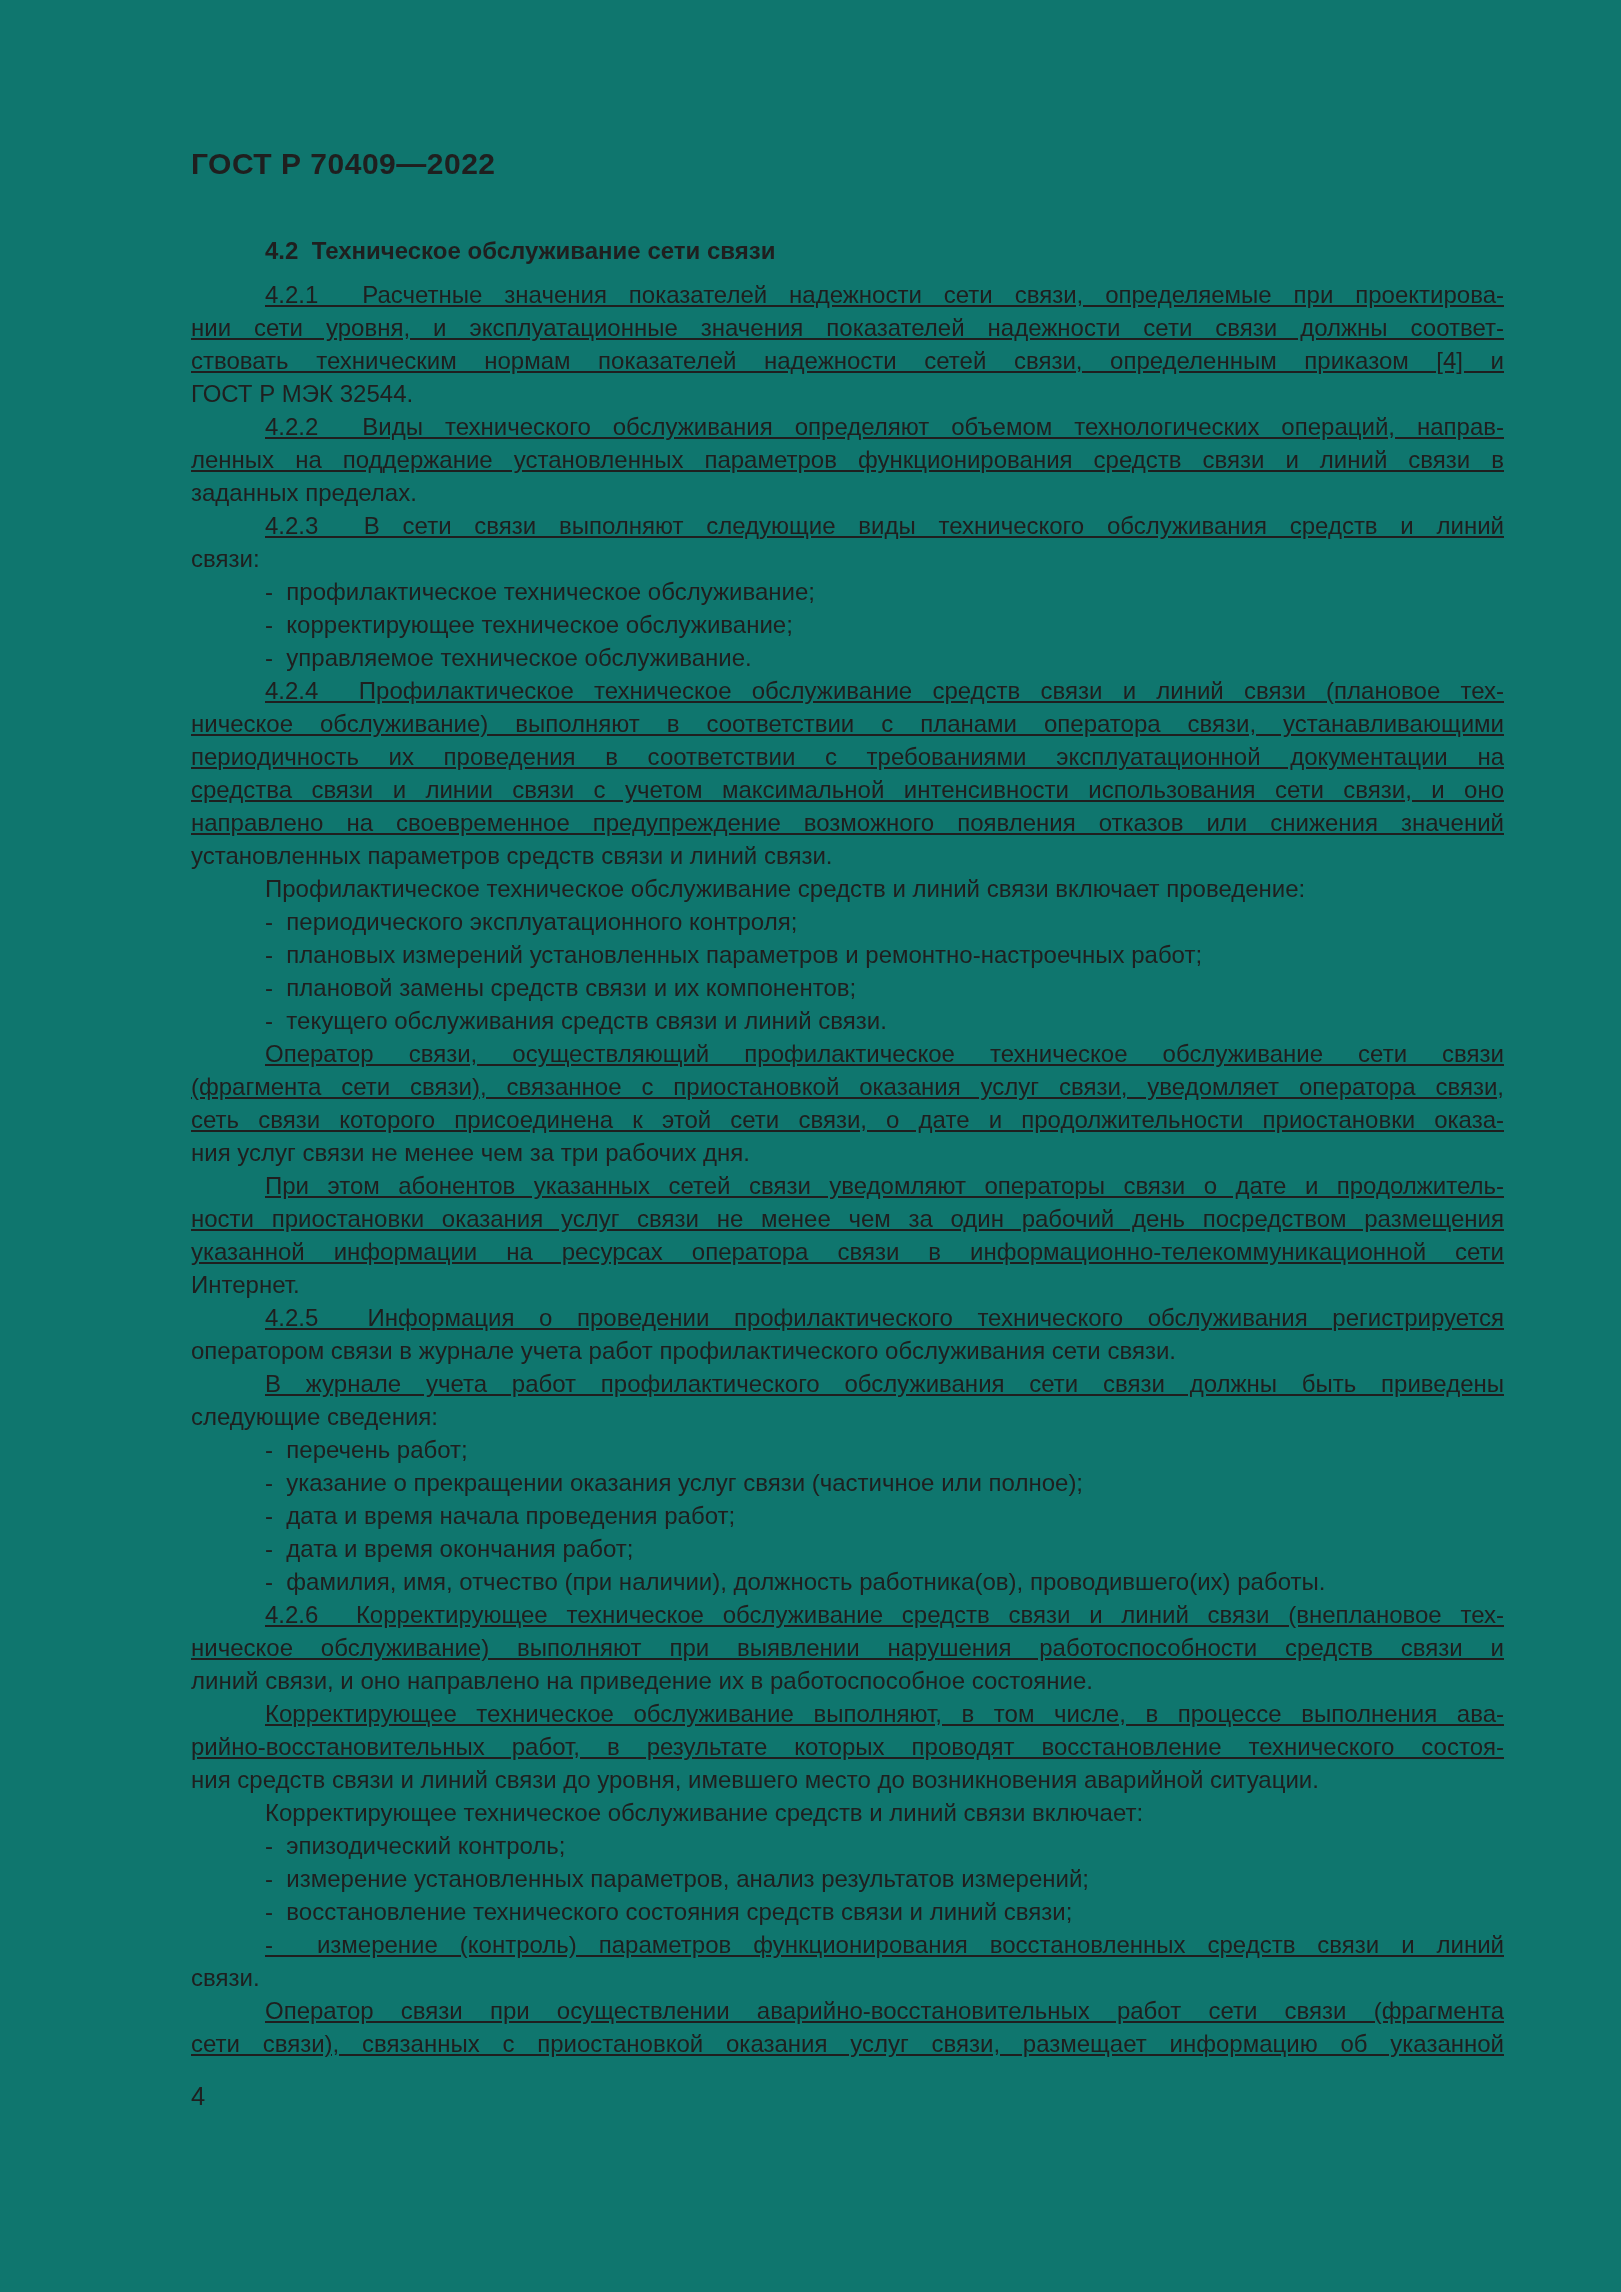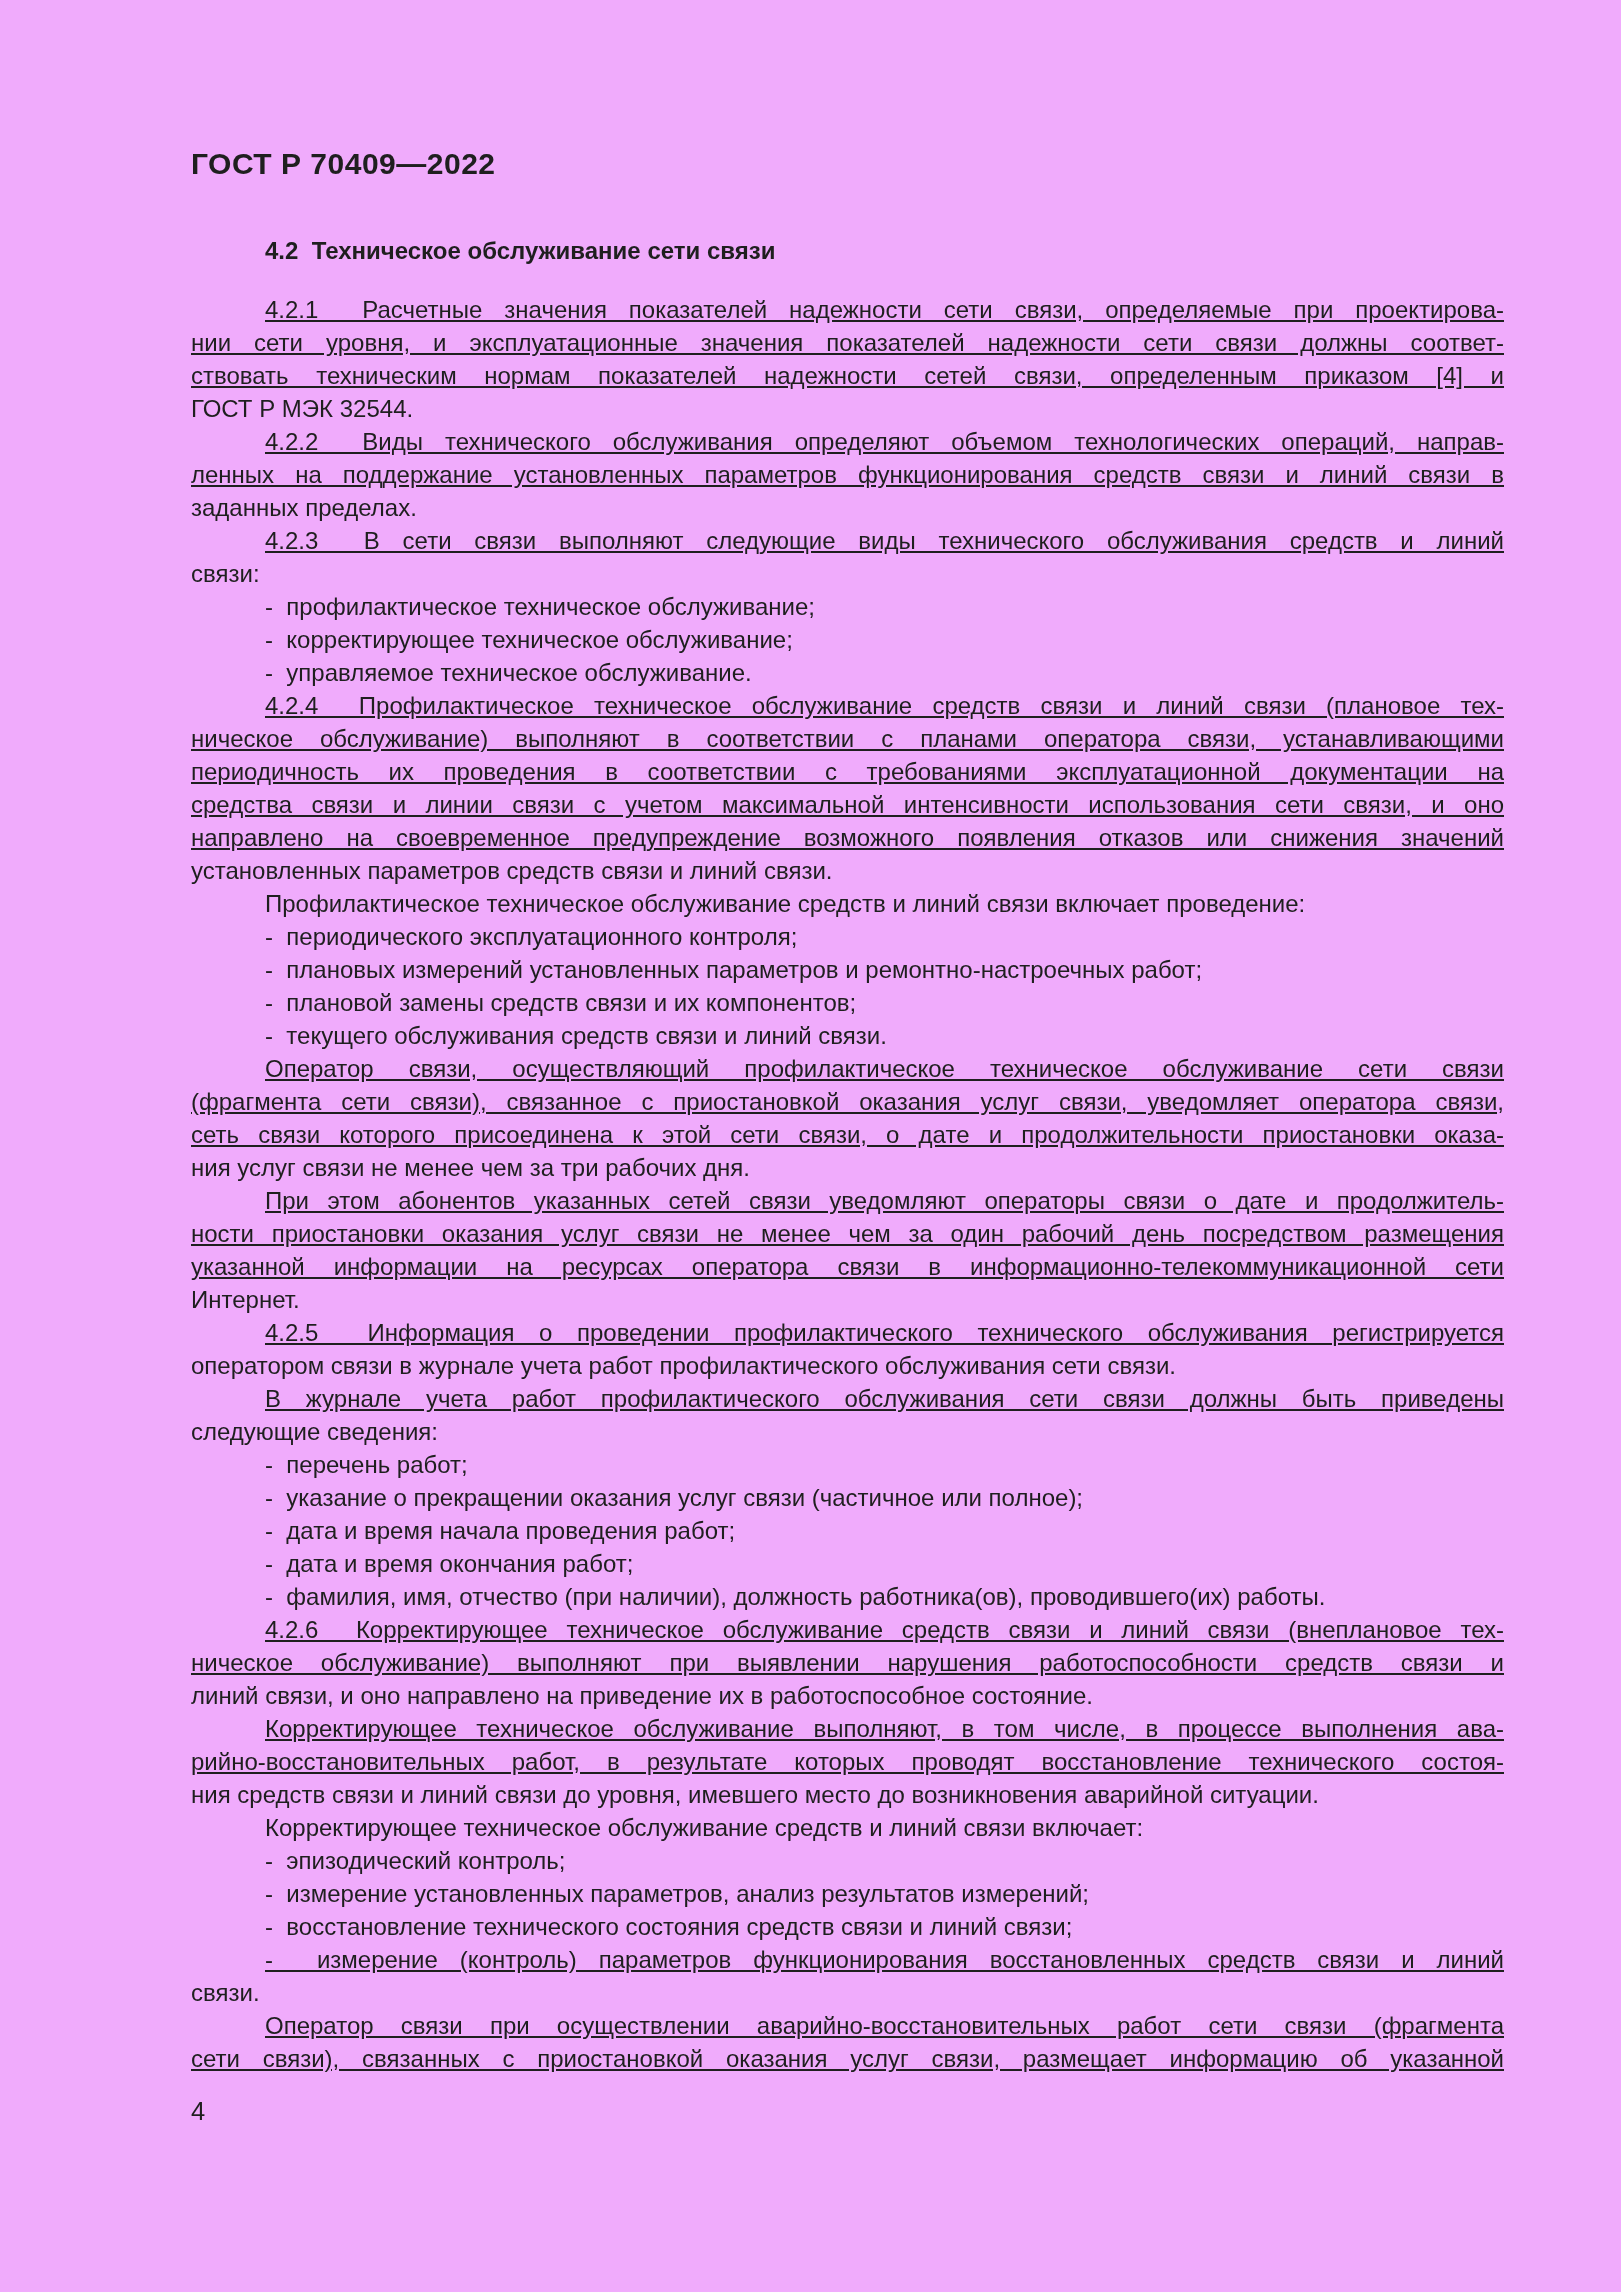--- a/index.html
+++ b/index.html
@@ -6,34 +6,34 @@
   html, body {
     margin: 0;
     padding: 0;
     background: #e9e9e9;
   }
   .page {
     position: relative;
     width: 1621px;
     height: 2293px;
     box-sizing: border-box;
-    background: #f0abfc;
+    background: #0f766e;
     padding: 147px 117px 0 191px;
     font-family: "Liberation Sans", "DejaVu Sans", sans-serif;
     color: #1f1f1f;
     overflow: hidden;
   }
   .std-header {
     font-size: 30px;
     font-weight: bold;
     line-height: 33px;
     letter-spacing: 0.5px;
   }
   .section-heading {
-    margin: 55px 0 26px 0;
+    margin: 55px 0 11px 0;
     padding-left: 74px;
     font-size: 24px;
     font-weight: bold;
     line-height: 32px;
   }
   .doc-body {
     font-size: 24px;
   }
   .block { margin: 0; }
   .line {

